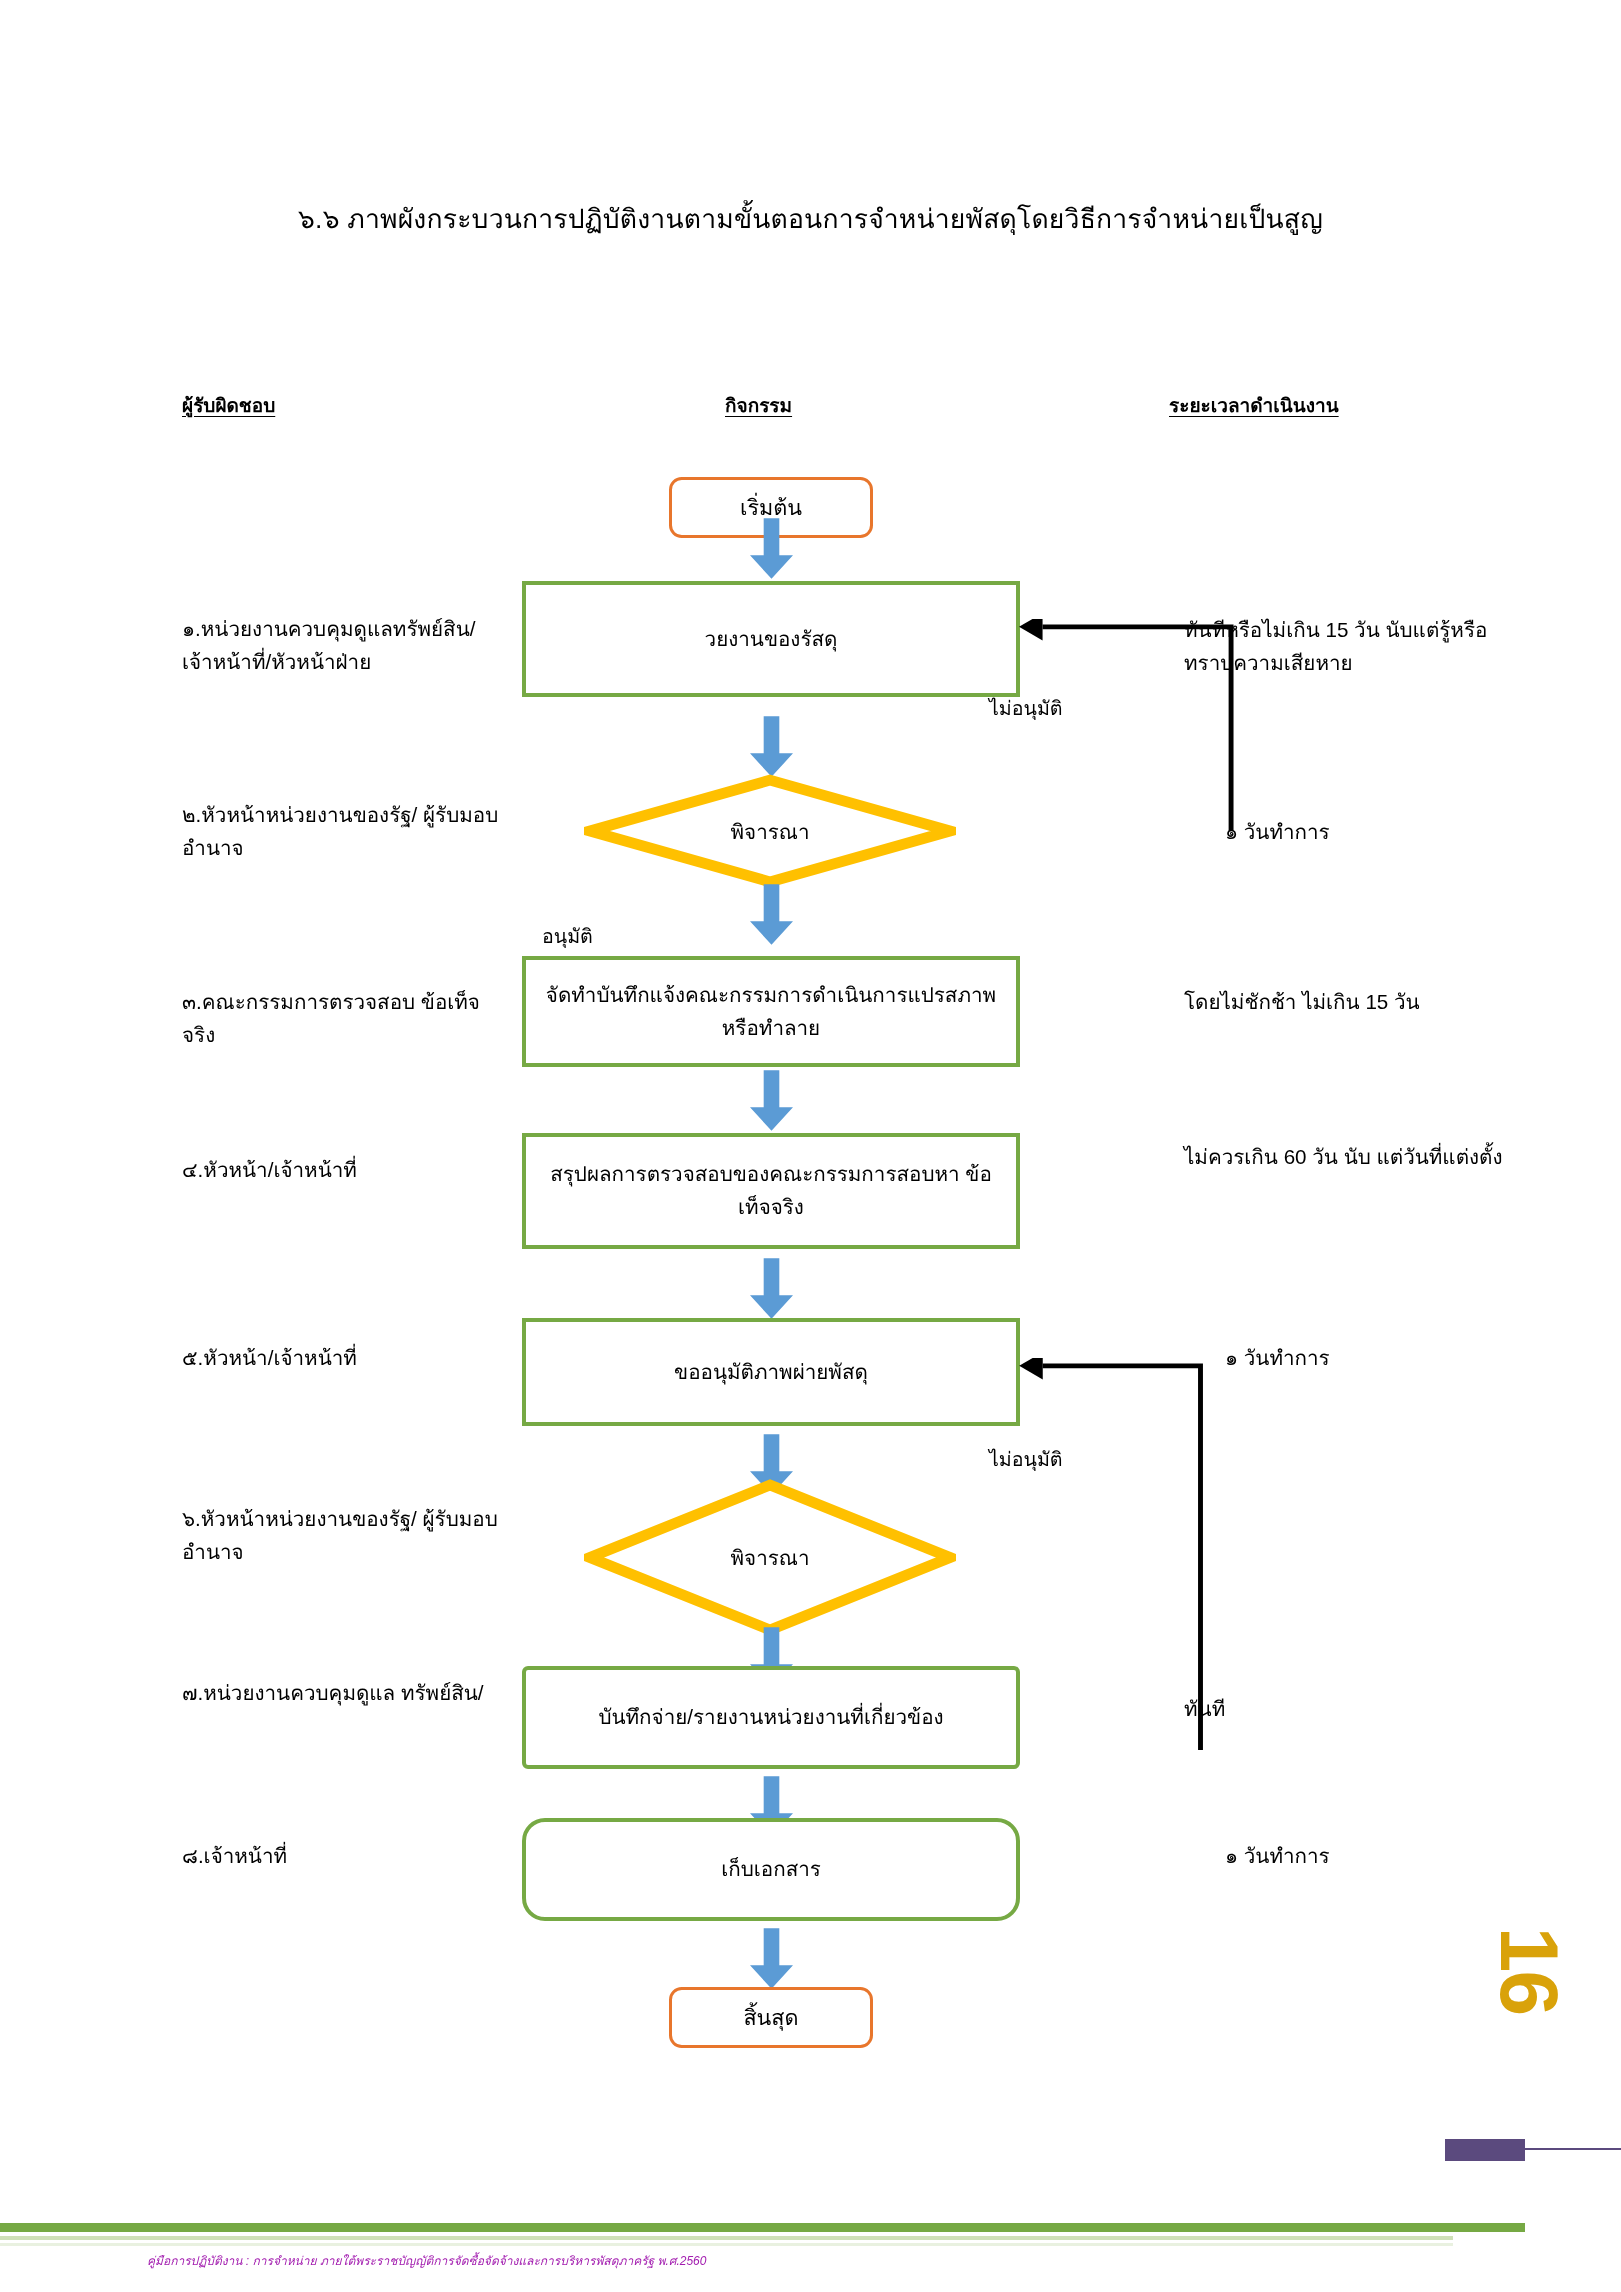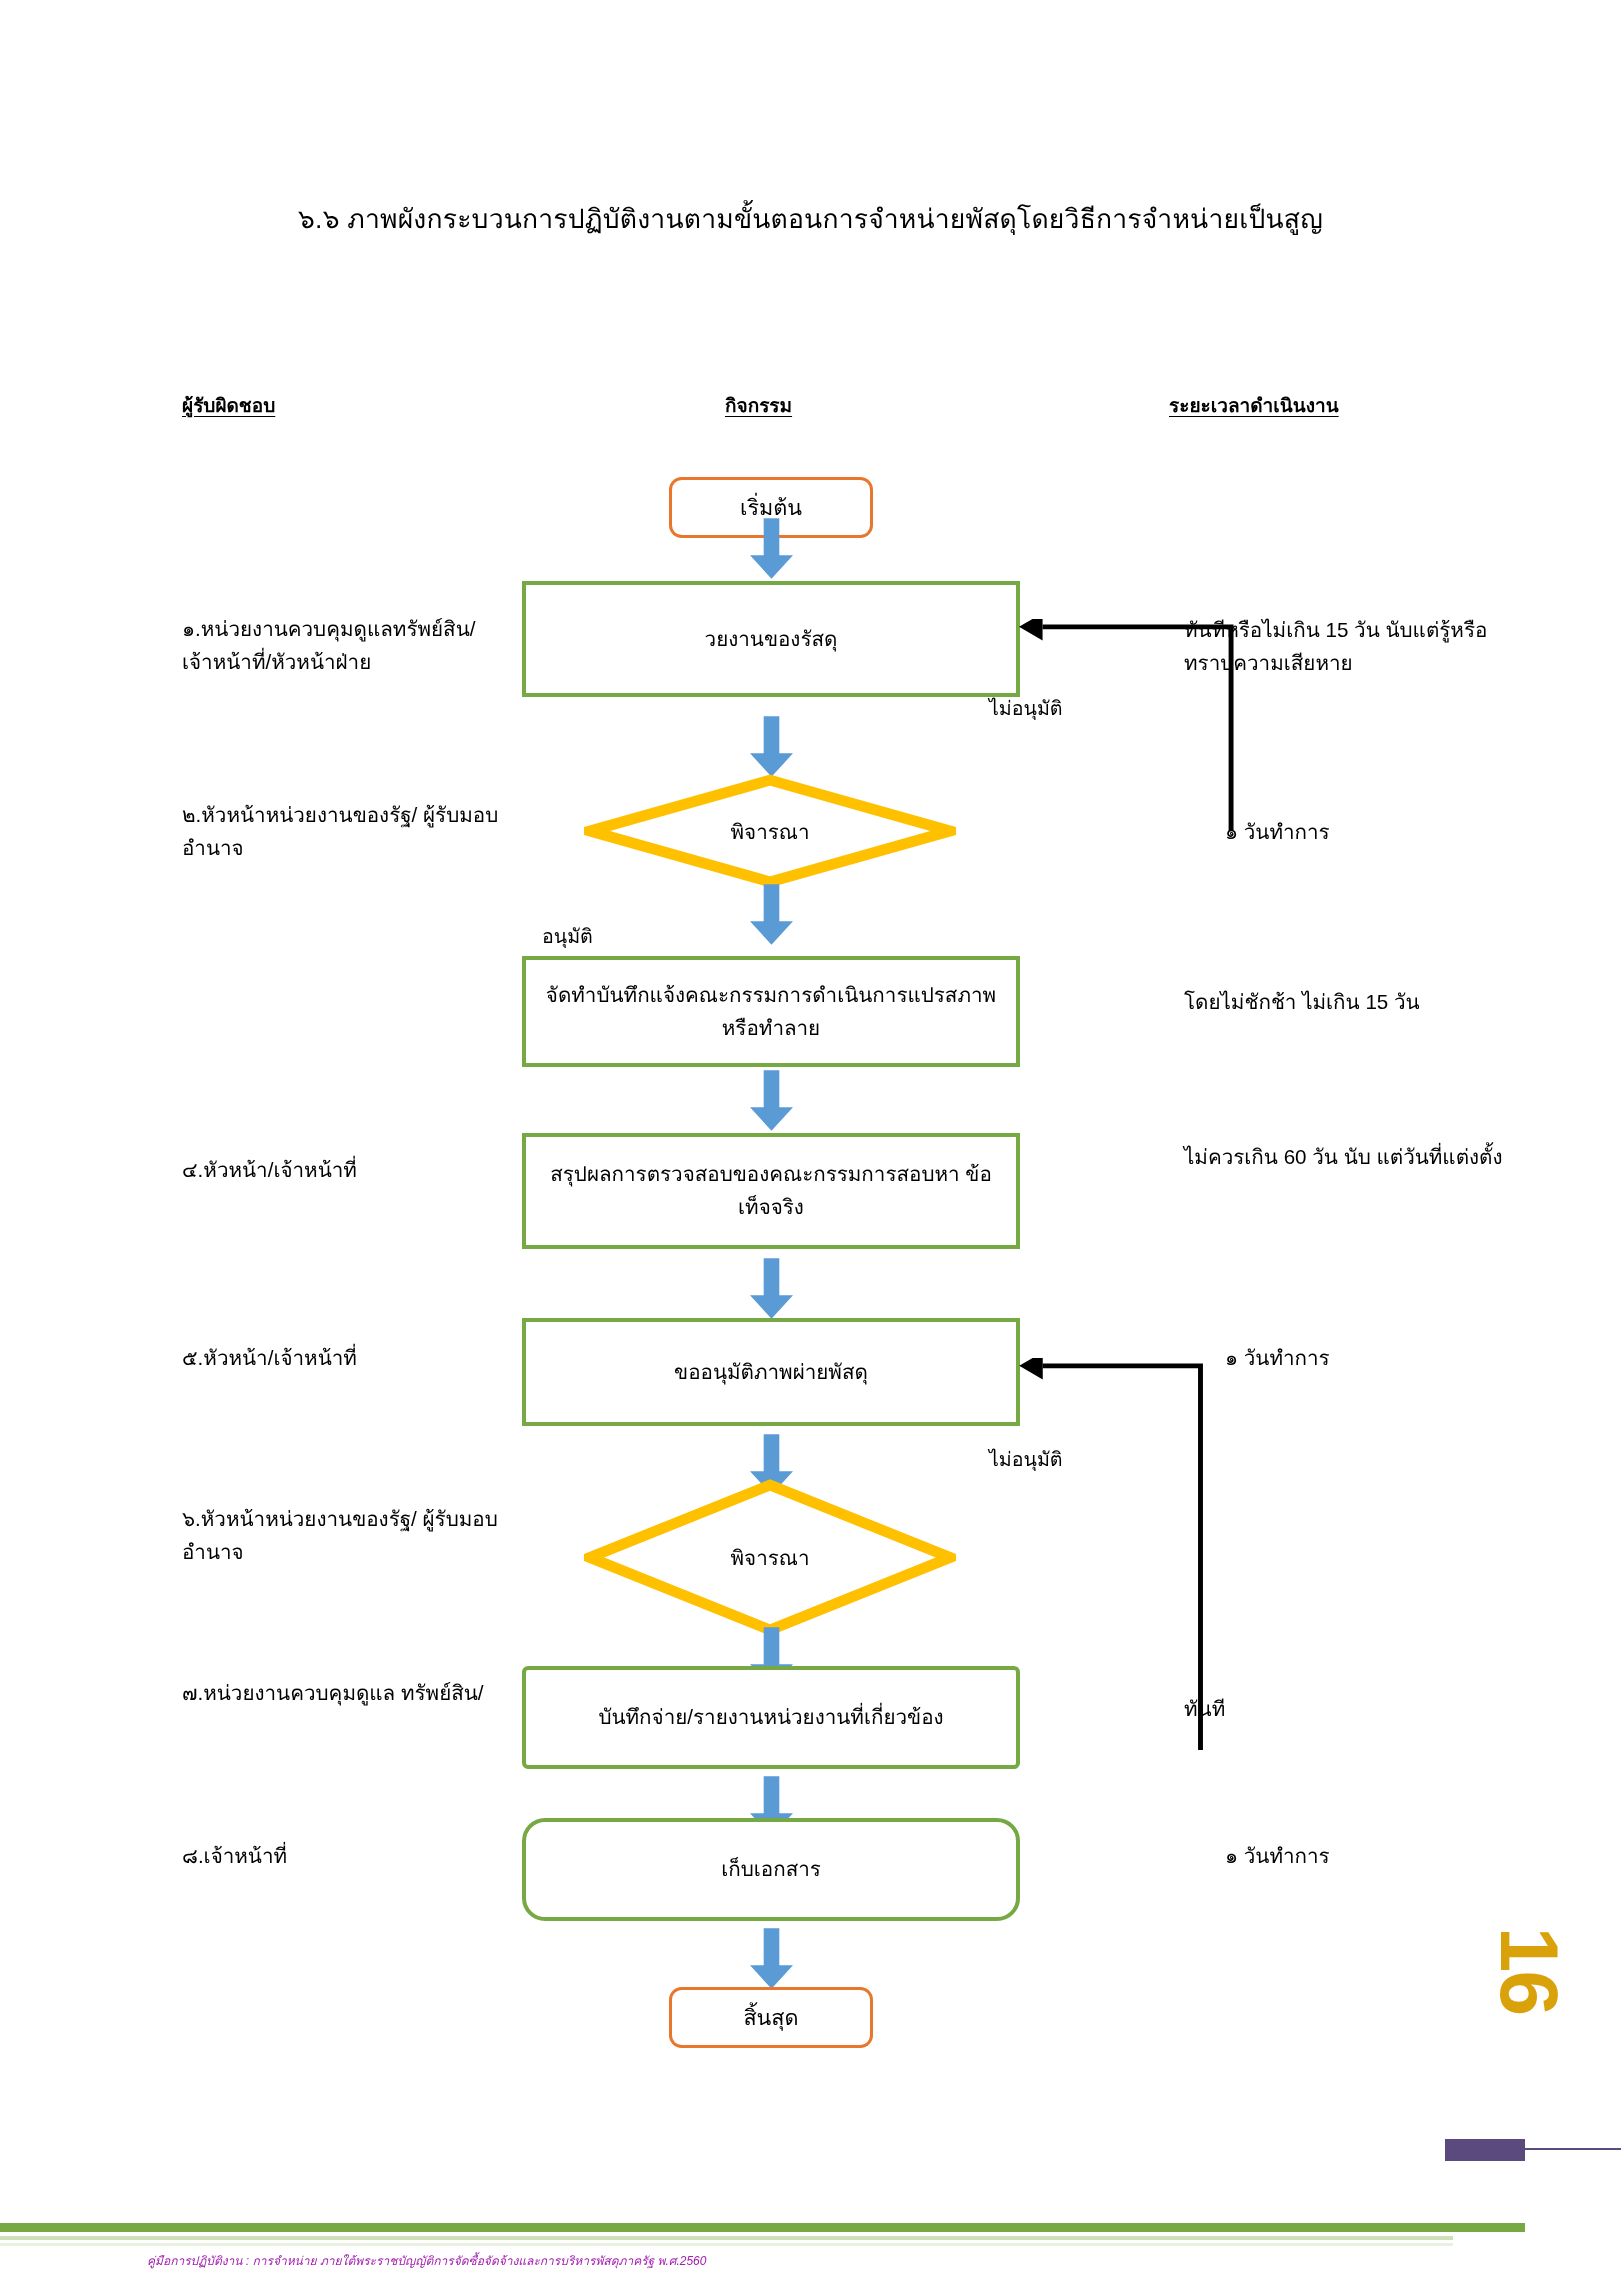--- a/index.html
+++ b/index.html
@@ -243,20 +243,21 @@
   </div>
   <div class="dur" style="left:1225px; top:815px;">๑  วันทำการ</div>
 
   <div class="arrow-down" style="top:884px;">
     <svg width="43" height="61" viewBox="0 0 44 62">
         <polygon points="14,0 30,0 30,38 44,38 22,62 0,38 14,38" fill="#5B9BD5"></polygon>
       </svg>
   </div>
   <div class="branch-label" style="left:542px; top:913px;margin-top:7px;">อนุมัติ</div>
 
+  <div class="resp" style="top:985px;">๓.คณะกรรมการตรวจสอบ ข้อเท็จจริง</div>
   <div class="process" style="top:956px; height:111px;">จัดทำบันทึกแจ้งคณะกรรมการดำเนินการแปรสภาพ หรือทำลาย</div>
   <div class="dur" style="left:1184px; top:985px;">โดยไม่ชักช้า ไม่เกิน 15 วัน</div>
 
   <div class="arrow-down" style="top:1070px;">
     <svg width="43" height="61" viewBox="0 0 44 62">
         <polygon points="14,0 30,0 30,38 44,38 22,62 0,38 14,38" fill="#5B9BD5"></polygon>
       </svg>
   </div>
 
   <div class="resp" style="top:1153px;">๔.หัวหน้า/เจ้าหน้าที่</div>

